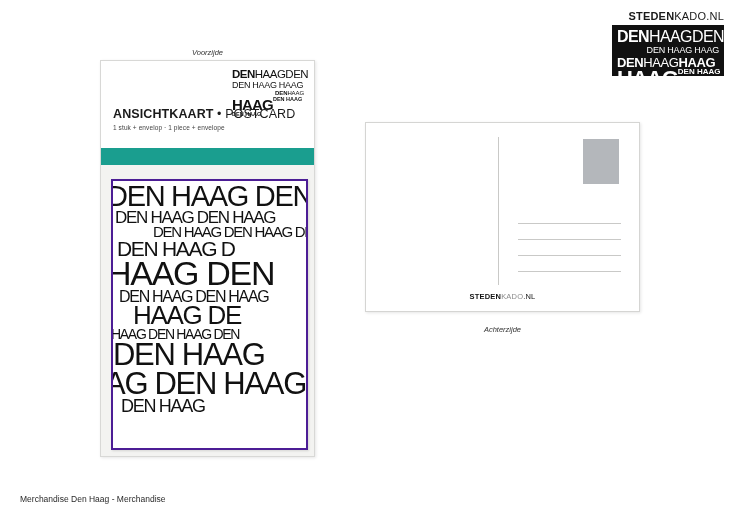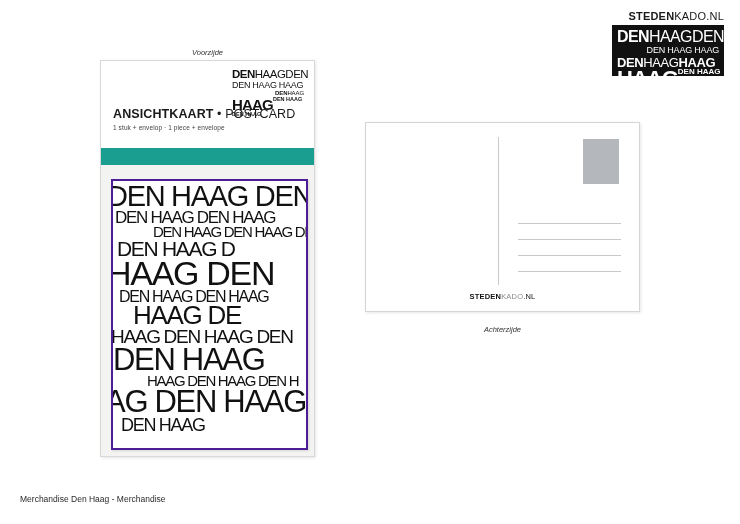--- a/index.html
+++ b/index.html
@@ -154,21 +154,21 @@
     letter-spacing: -1.3px;
   }
   .r1 { font-size: 29px; margin-left: -6px; }
   .r2 { font-size: 17px; margin-left: 2px; }
   .r3 { font-size: 24px; margin-left: -4px; }
   .r4 { font-size: 15px; margin-left: 40px; }
   .r5 { font-size: 21px; margin-left: 4px; }
   .r6 { font-size: 34px; margin-left: -6px; }
   .r7 { font-size: 16px; margin-left: 6px; }
   .r8 { font-size: 26px; margin-left: 20px; }
-  .r9 { font-size: 19px; margin-left: -2px; }
+  .r9 { font-size: 14px; margin-left: -2px; }
   .r10 { font-size: 31px; margin-left: 0px; }
   .r11 { font-size: 15px; margin-left: 34px; }
   .r12 { font-size: 31px; margin-left: -8px; }
   .r13 { font-size: 18px; margin-left: 8px; }
 
   
   .postcard-back {
     position: absolute;
     left: 365px;
     top: 122px;
@@ -276,21 +276,20 @@
       <div class="pat">
         <span class="pat-row r1">DEN HAAG DEN</span>
         <span class="pat-row r2">DEN HAAG DEN HAAG</span>
         <span class="pat-row r4">DEN HAAG DEN HAAG DEN</span>
         <span class="pat-row r5">DEN HAAG D</span>
         <span class="pat-row r6">HAAG DEN</span>
         <span class="pat-row r7">DEN HAAG DEN HAAG</span>
         <span class="pat-row r8">HAAG DE</span>
         <span class="pat-row r9">HAAG DEN HAAG DEN</span>
         <span class="pat-row r10">DEN HAAG</span>
-        <span class="pat-row r11">HAAG DEN HAAG DEN H</span>
         <span class="pat-row r12">AG DEN HAAG</span>
         <span class="pat-row r13">DEN HAAG</span>
       </div>
     </div>
   </div>
 </div>
 
 <div class="postcard-back">
   <div class="divider-v"></div>
   <div class="stamp-box"></div>

